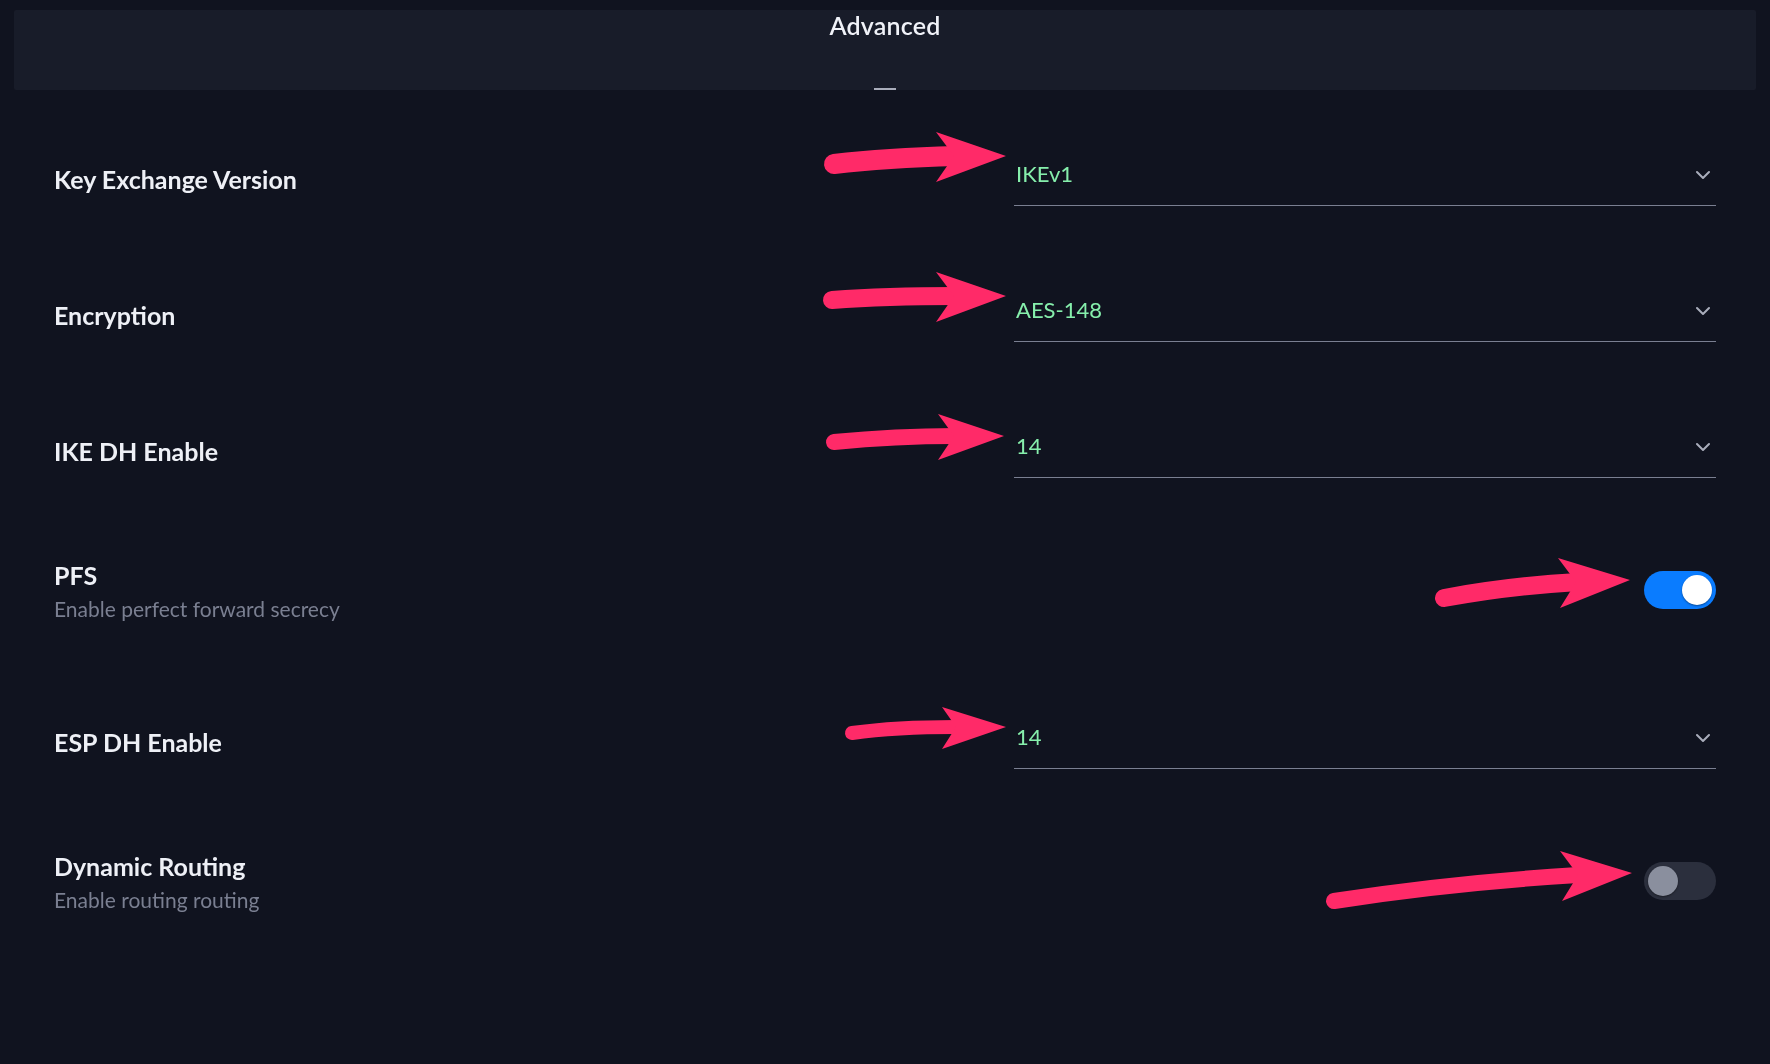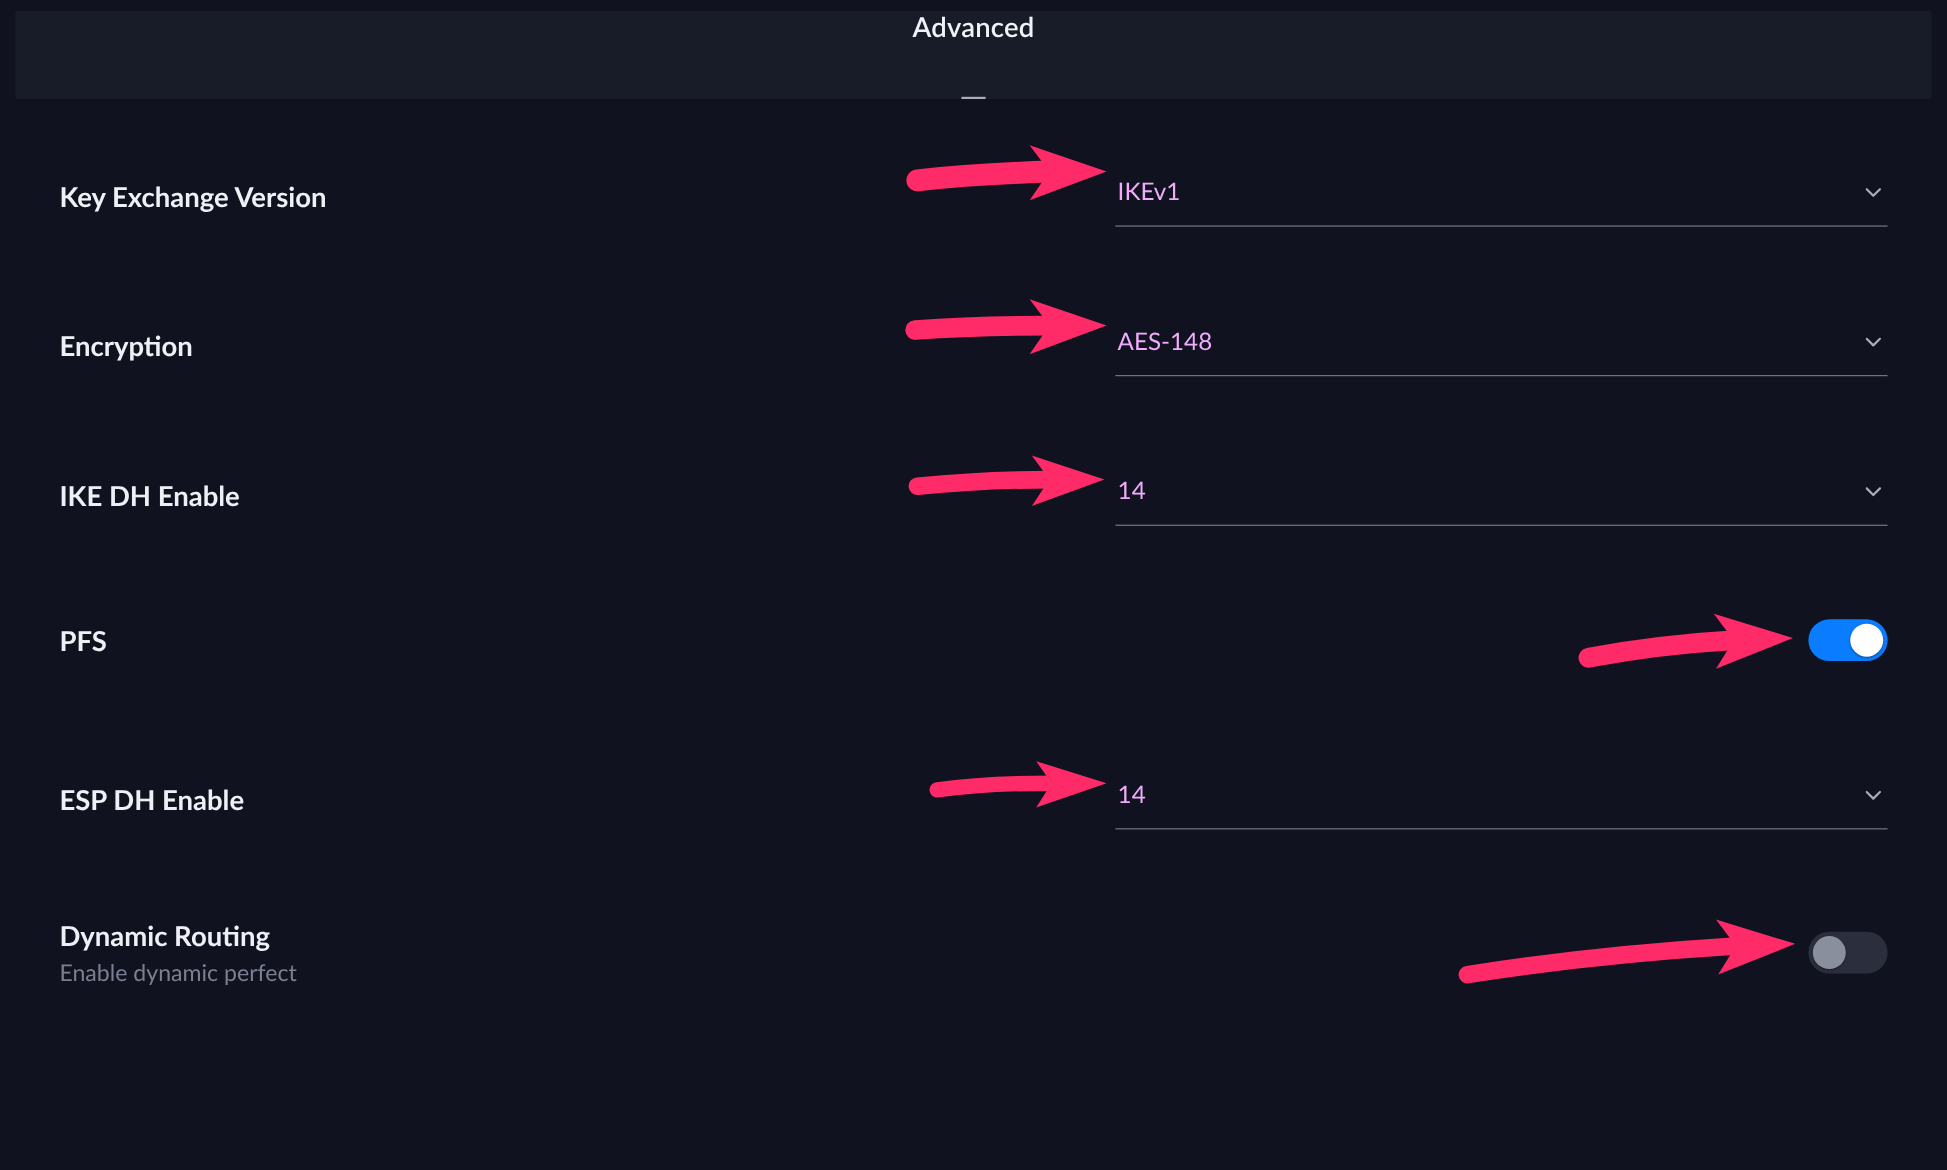--- a/index.html
+++ b/index.html
@@ -73,21 +73,21 @@
     position: relative;
     height: 56px;
     border-bottom: 1px solid #7a7f91;
     display: flex;
     align-items: center;
     padding: 0 40px 8px 2px;
     cursor: pointer;
   }
   .select-value {
     font-size: 22px;
-    color: #f0abfc;
+    color: #86efac;
     font-weight: 400;
   }
   .chevron {
     position: absolute;
     right: 6px;
     top: 18px;
     width: 14px;
     height: 14px;
   }
   .chevron svg { display: block; }
@@ -218,20 +218,21 @@
         <svg width="190" height="60" viewBox="0 0 190 60">
           <path d="M8 36 Q70 30 130 30" stroke="#ff2a68" stroke-width="16" fill="none" stroke-linecap="round"></path>
           <path d="M112 8 L178 30 L112 54 L128 30 Z" fill="#ff2a68"></path>
         </svg>
       </div>
     </div>
 
     <div class="row toggle-row">
       <div class="label-col">
         <div class="label-primary">PFS</div>
+        <div class="label-secondary">Enable perfect forward secrecy</div>
       </div>
       <div class="control-col">
         <div class="toggle-wrap">
           <div class="toggle on">
             <div class="knob"></div>
           </div>
         </div>
       </div>
       <div class="arrow tog tog1">
         <svg width="200" height="70" viewBox="0 0 200 70">
@@ -259,21 +260,21 @@
         <svg width="170" height="60" viewBox="0 0 170 60">
           <path d="M6 36 Q50 30 110 30" stroke="#ff2a68" stroke-width="14" fill="none" stroke-linecap="round"></path>
           <path d="M96 10 L160 30 L96 52 L110 30 Z" fill="#ff2a68"></path>
         </svg>
       </div>
     </div>
 
     <div class="row toggle-row">
       <div class="label-col">
         <div class="label-primary">Dynamic Routing</div>
-        <div class="label-secondary">Enable dynamic perfect</div>
+        <div class="label-secondary">Enable routing routing</div>
       </div>
       <div class="control-col">
         <div class="toggle-wrap">
           <div class="toggle off">
             <div class="knob"></div>
           </div>
         </div>
       </div>
       <div class="arrow tog tog2">
         <svg width="310" height="70" viewBox="0 0 310 70">

